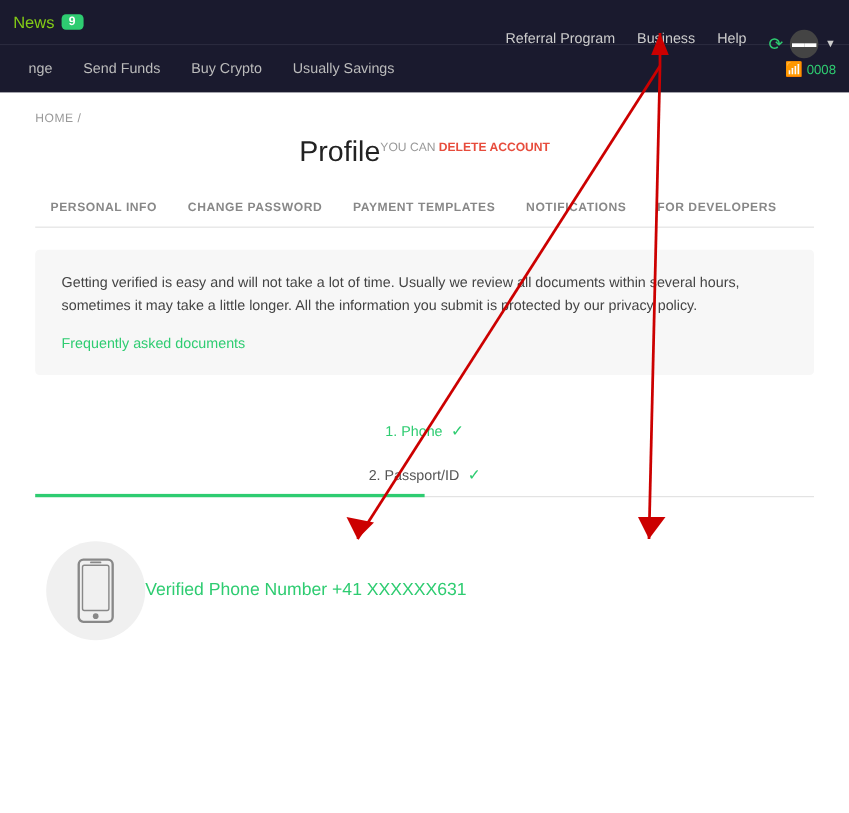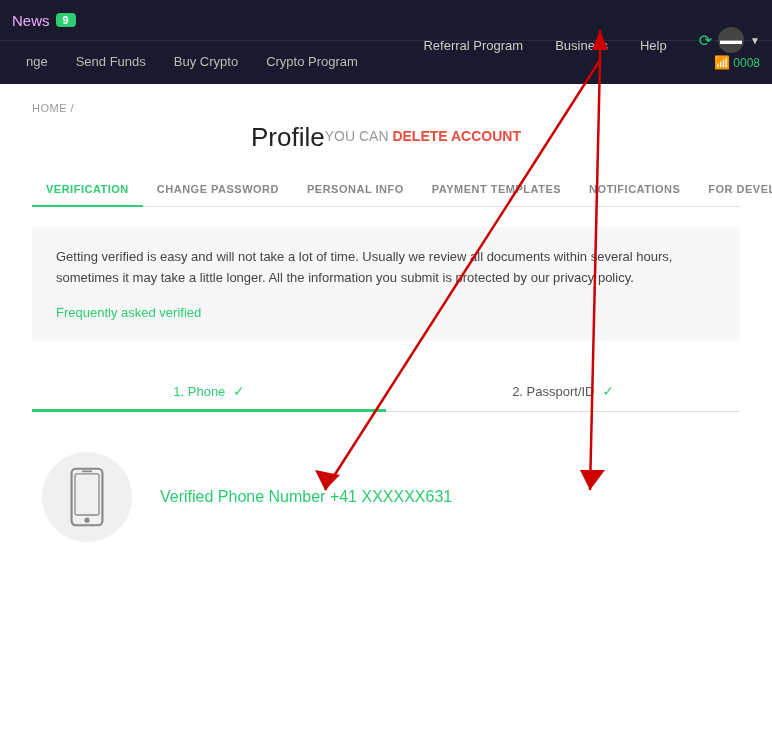--- a/index.html
+++ b/index.html
@@ -13,39 +13,39 @@
       padding: 0 12px;
       height: 40px;
       color: #fff;
     }
     .top-nav-left {
       display: flex;
       align-items: center;
       gap: 6px;
     }
     .news-label {
-      color: #f0abfc;
+      color: #84cc16;
       font-size: 15px;
       font-weight: 500;
     }
     .news-badge {
       background: #2ecc71;
       color: #fff;
       border-radius: 4px;
       font-size: 11px;
       font-weight: bold;
       padding: 1px 6px;
       min-width: 20px;
       text-align: center;
     }
     .top-nav-right {
       margin-left: auto;
       display: flex;
-      align-items: flex-end;
-      gap: 32px;
+      align-items: flex-start;
+      gap: 20px;
       font-size: 13px;
       color: #ccc;
       margin-top: 40px;
     }
     .top-nav-right span {
       cursor: pointer;
       color: #ccc;
     }
     .user-area {
       display: flex;
@@ -110,21 +110,21 @@
       align-items: flex-start;
       justify-content: center;
       margin-bottom: 20px;
     }
     .page-title {
       font-size: 26px;
       font-weight: 300;
       color: #222;
     }
     .delete-account {
-      font-size: 14px;
+      font-size: 11px;
       color: #999;
       margin-top: 6px;
     }
     .delete-account a {
       color: #e74c3c;
       text-decoration: none;
       text-transform: uppercase;
       font-weight: 600;
     }
 
@@ -171,20 +171,21 @@
       text-decoration: none;
       cursor: pointer;
     }
 
     
     .verification-steps {
       display: flex;
       border-bottom: 1px solid #e0e0e0;
       margin-bottom: 30px;
       position: relative;
+      flex-direction: column;
     }
     .verification-step {
       flex: 1;
       text-align: center;
       padding: 12px 0;
       font-size: 13px;
       color: #555;
       cursor: pointer;
       position: relative;
     }
@@ -202,21 +203,20 @@
     .check-icon {
       color: #2ecc71;
       margin-left: 4px;
       font-size: 14px;
     }
 
     
     .phone-section {
       display: flex;
       align-items: center;
-      gap: 28px;
       padding: 10px 0 10px 10px;
     }
     .phone-icon-circle {
       width: 90px;
       height: 90px;
       border-radius: 50%;
       background: #f0f0f0;
       display: flex;
       align-items: center;
       justify-content: center;
@@ -271,21 +271,21 @@
     <div class="main-nav-item">
       <span>nge</span>
     </div>
     <div class="main-nav-item">
       <span>Send Funds</span>
     </div>
     <div class="main-nav-item">
       <span>Buy Crypto</span>
     </div>
     <div class="main-nav-item">
-      <span>Crypto Program</span>
+      <span>Usually Savings</span>
     </div>
     <div class="nav-right-indicator">
       <span style="font-size:13px;">📶</span>
       <span>0008</span>
     </div>
   </div>
 
   <div class="page-content">
     <div class="breadcrumb">
       <a>HOME</a>
@@ -294,43 +294,40 @@
 
     <div class="page-header">
       <h1 class="page-title">Profile</h1>
       <div class="delete-account">
         <span>YOU CAN</span>
         <a>DELETE ACCOUNT</a>
       </div>
     </div>
 
     <div class="profile-tabs">
-      <div class="profile-tab active">
-        <span>VERIFICATION</span>
+      <div class="profile-tab">
+        <span>PERSONAL INFO</span>
       </div>
       <div class="profile-tab">
         <span>CHANGE PASSWORD</span>
-      </div>
-      <div class="profile-tab">
-        <span>PERSONAL INFO</span>
       </div>
       <div class="profile-tab">
         <span>PAYMENT TEMPLATES</span>
       </div>
       <div class="profile-tab">
         <span>NOTIFICATIONS</span>
       </div>
       <div class="profile-tab">
         <span>FOR DEVELOPERS</span>
       </div>
     </div>
 
     <div class="info-box">
       <p>Getting verified is easy and will not take a lot of time. Usually we review all documents within several hours, sometimes it may take a little longer. All the information you submit is protected by our privacy policy.</p>
-      <a class="faq-link">Frequently asked verified</a>
+      <a class="faq-link">Frequently asked documents</a>
     </div>
 
     <div class="verification-steps">
       <div class="verification-step active">
         <span>1. Phone</span>
         <span class="check-icon">✓</span>
       </div>
       <div class="verification-step">
         <span>2. Passport/ID</span>
         <span class="check-icon">✓</span>

